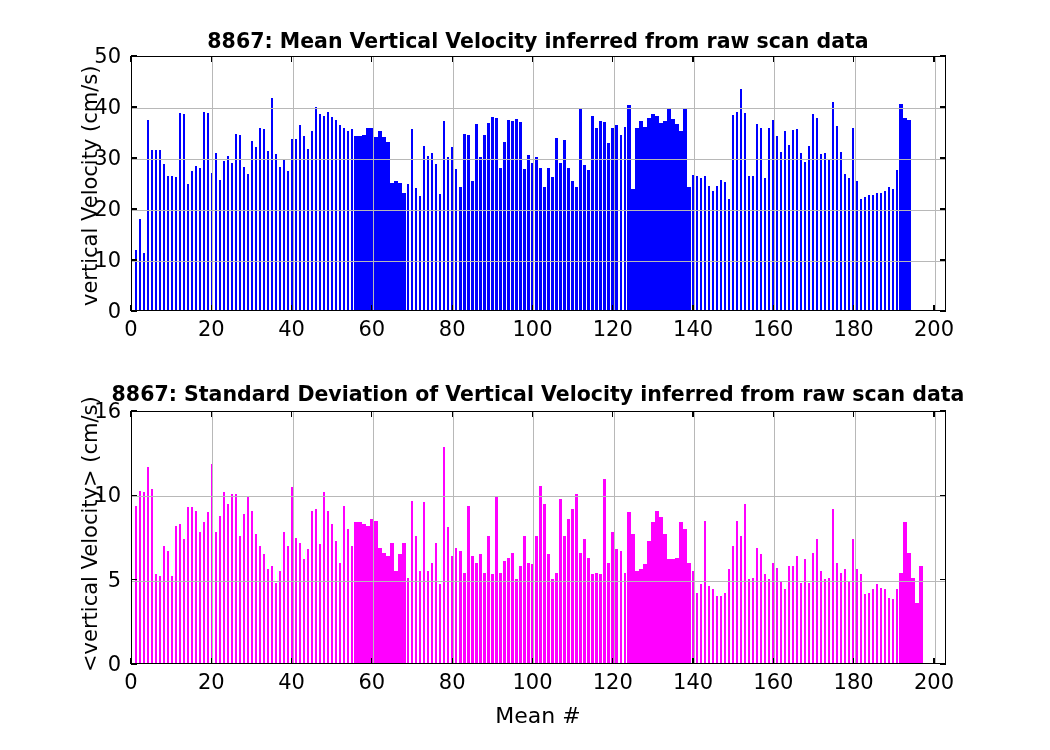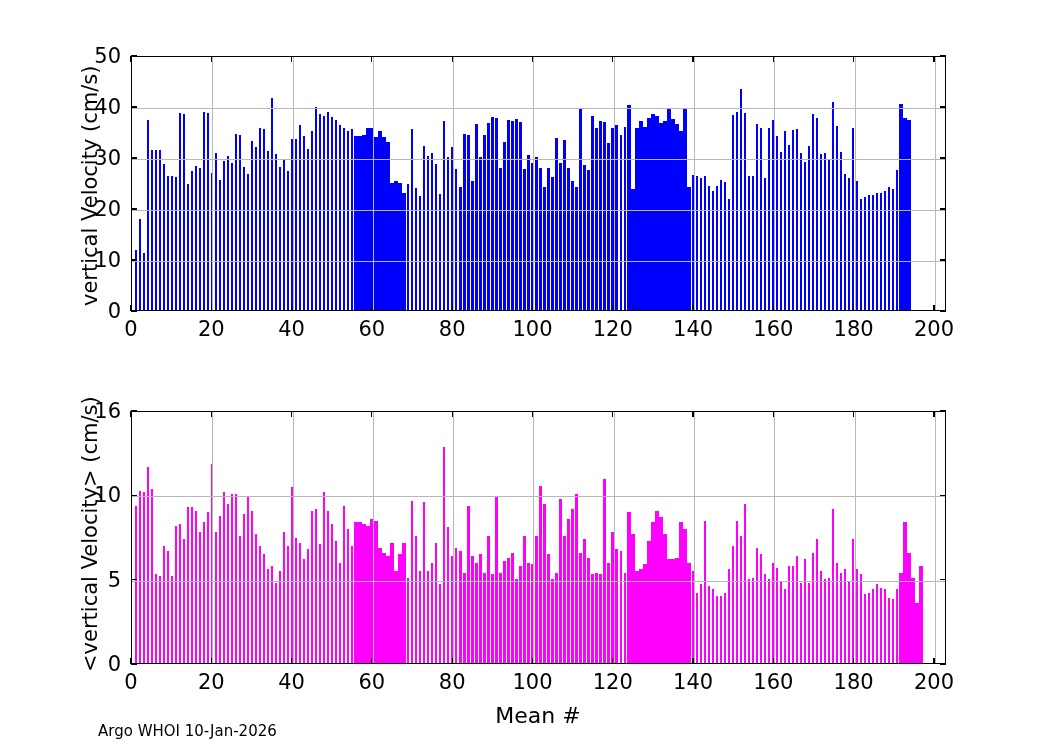--- a/index.html
+++ b/index.html
@@ -124,20 +124,21 @@
     font-size: 15px;
     color: #000;
     white-space: nowrap;
   }
 </style>
 </head>
 <body>
 
 <div class="figure">
 
+  <div class="chart-title" id="title-top">8867: Mean Vertical Velocity inferred from raw scan data</div>
 
   <div class="axis-label-y" id="ylabel-top">vertical Velocity (cm/s)</div>
 
   <div class="panel" id="panel-top">
     <div class="plot-area" id="plot-top">
       <svg class="bars-svg" id="bars-top" viewBox="0 0 815 255" preserveAspectRatio="none">
           <rect x="2.91" y="194.82" width="2.21" height="60.18" fill="#0000ff" shape-rendering="crispEdges"></rect>
           <rect x="6.93" y="163.71" width="2.21" height="91.29" fill="#0000ff" shape-rendering="crispEdges"></rect>
           <rect x="10.94" y="197.37" width="2.21" height="57.63" fill="#0000ff" shape-rendering="crispEdges"></rect>
           <rect x="14.96" y="63.24" width="2.21" height="191.76" fill="#0000ff" shape-rendering="crispEdges"></rect>
@@ -342,20 +343,21 @@
         <div class="grid-line-v" style="left: 642.365px;"></div>
         <div class="grid-line-v" style="left: 722.66px;"></div>
         <div class="grid-line-v" style="left: 802.956px;"></div>
         <div class="grid-line-h" style="top: 204px;"></div>
         <div class="grid-line-h" style="top: 153px;"></div>
         <div class="grid-line-h" style="top: 102px;"></div>
         <div class="grid-line-h" style="top: 51px;"></div>
       </div>
   </div>
 
+  <div class="chart-title" id="title-bot">8867: Standard Deviation of Vertical Velocity inferred from raw scan data</div>
 
   <div class="axis-label-y" id="ylabel-bot">&lt;vertical Velocity&gt; (cm/s)</div>
 
   <div class="panel" id="panel-bot">
     <div class="plot-area" id="plot-bot">
       <svg class="bars-svg" id="bars-bot" viewBox="0 0 815 253" preserveAspectRatio="none">
           <rect x="2.91" y="94.45" width="2.21" height="158.55" fill="#ff00ff" shape-rendering="crispEdges"></rect>
           <rect x="6.93" y="79.27" width="2.21" height="173.73" fill="#ff00ff" shape-rendering="crispEdges"></rect>
           <rect x="10.94" y="80.96" width="2.21" height="172.04" fill="#ff00ff" shape-rendering="crispEdges"></rect>
           <rect x="14.96" y="55.66" width="2.21" height="197.34" fill="#ff00ff" shape-rendering="crispEdges"></rect>
@@ -563,21 +565,20 @@
         <div class="grid-line-v" style="left: 642.365px;"></div>
         <div class="grid-line-v" style="left: 722.66px;"></div>
         <div class="grid-line-v" style="left: 802.956px;"></div>
         <div class="grid-line-h" style="top: 168.667px;"></div>
         <div class="grid-line-h" style="top: 84.3333px;"></div>
       </div>
   </div>
 
   <div class="axis-label-x" id="xlabel-bot">Mean #</div>
 
-  <div class="footer-note">Argo WHOI 10-Jan-2026</div>
 
 <div class="tick-x" style="left: 130.4px; top: 305px;"></div>
     <div class="tick-x top" style="left: 130.4px; top: 56px;"></div>
     <div class="ticklabel-x" style="left: 131px; top: 317px;">0</div>
     <div class="tick-x" style="left: 210.696px; top: 305px;"></div>
     <div class="tick-x top" style="left: 210.696px; top: 56px;"></div>
     <div class="ticklabel-x" style="left: 211.296px; top: 317px;">20</div>
     <div class="tick-x" style="left: 290.991px; top: 305px;"></div>
     <div class="tick-x top" style="left: 290.991px; top: 56px;"></div>
     <div class="ticklabel-x" style="left: 291.591px; top: 317px;">40</div>

